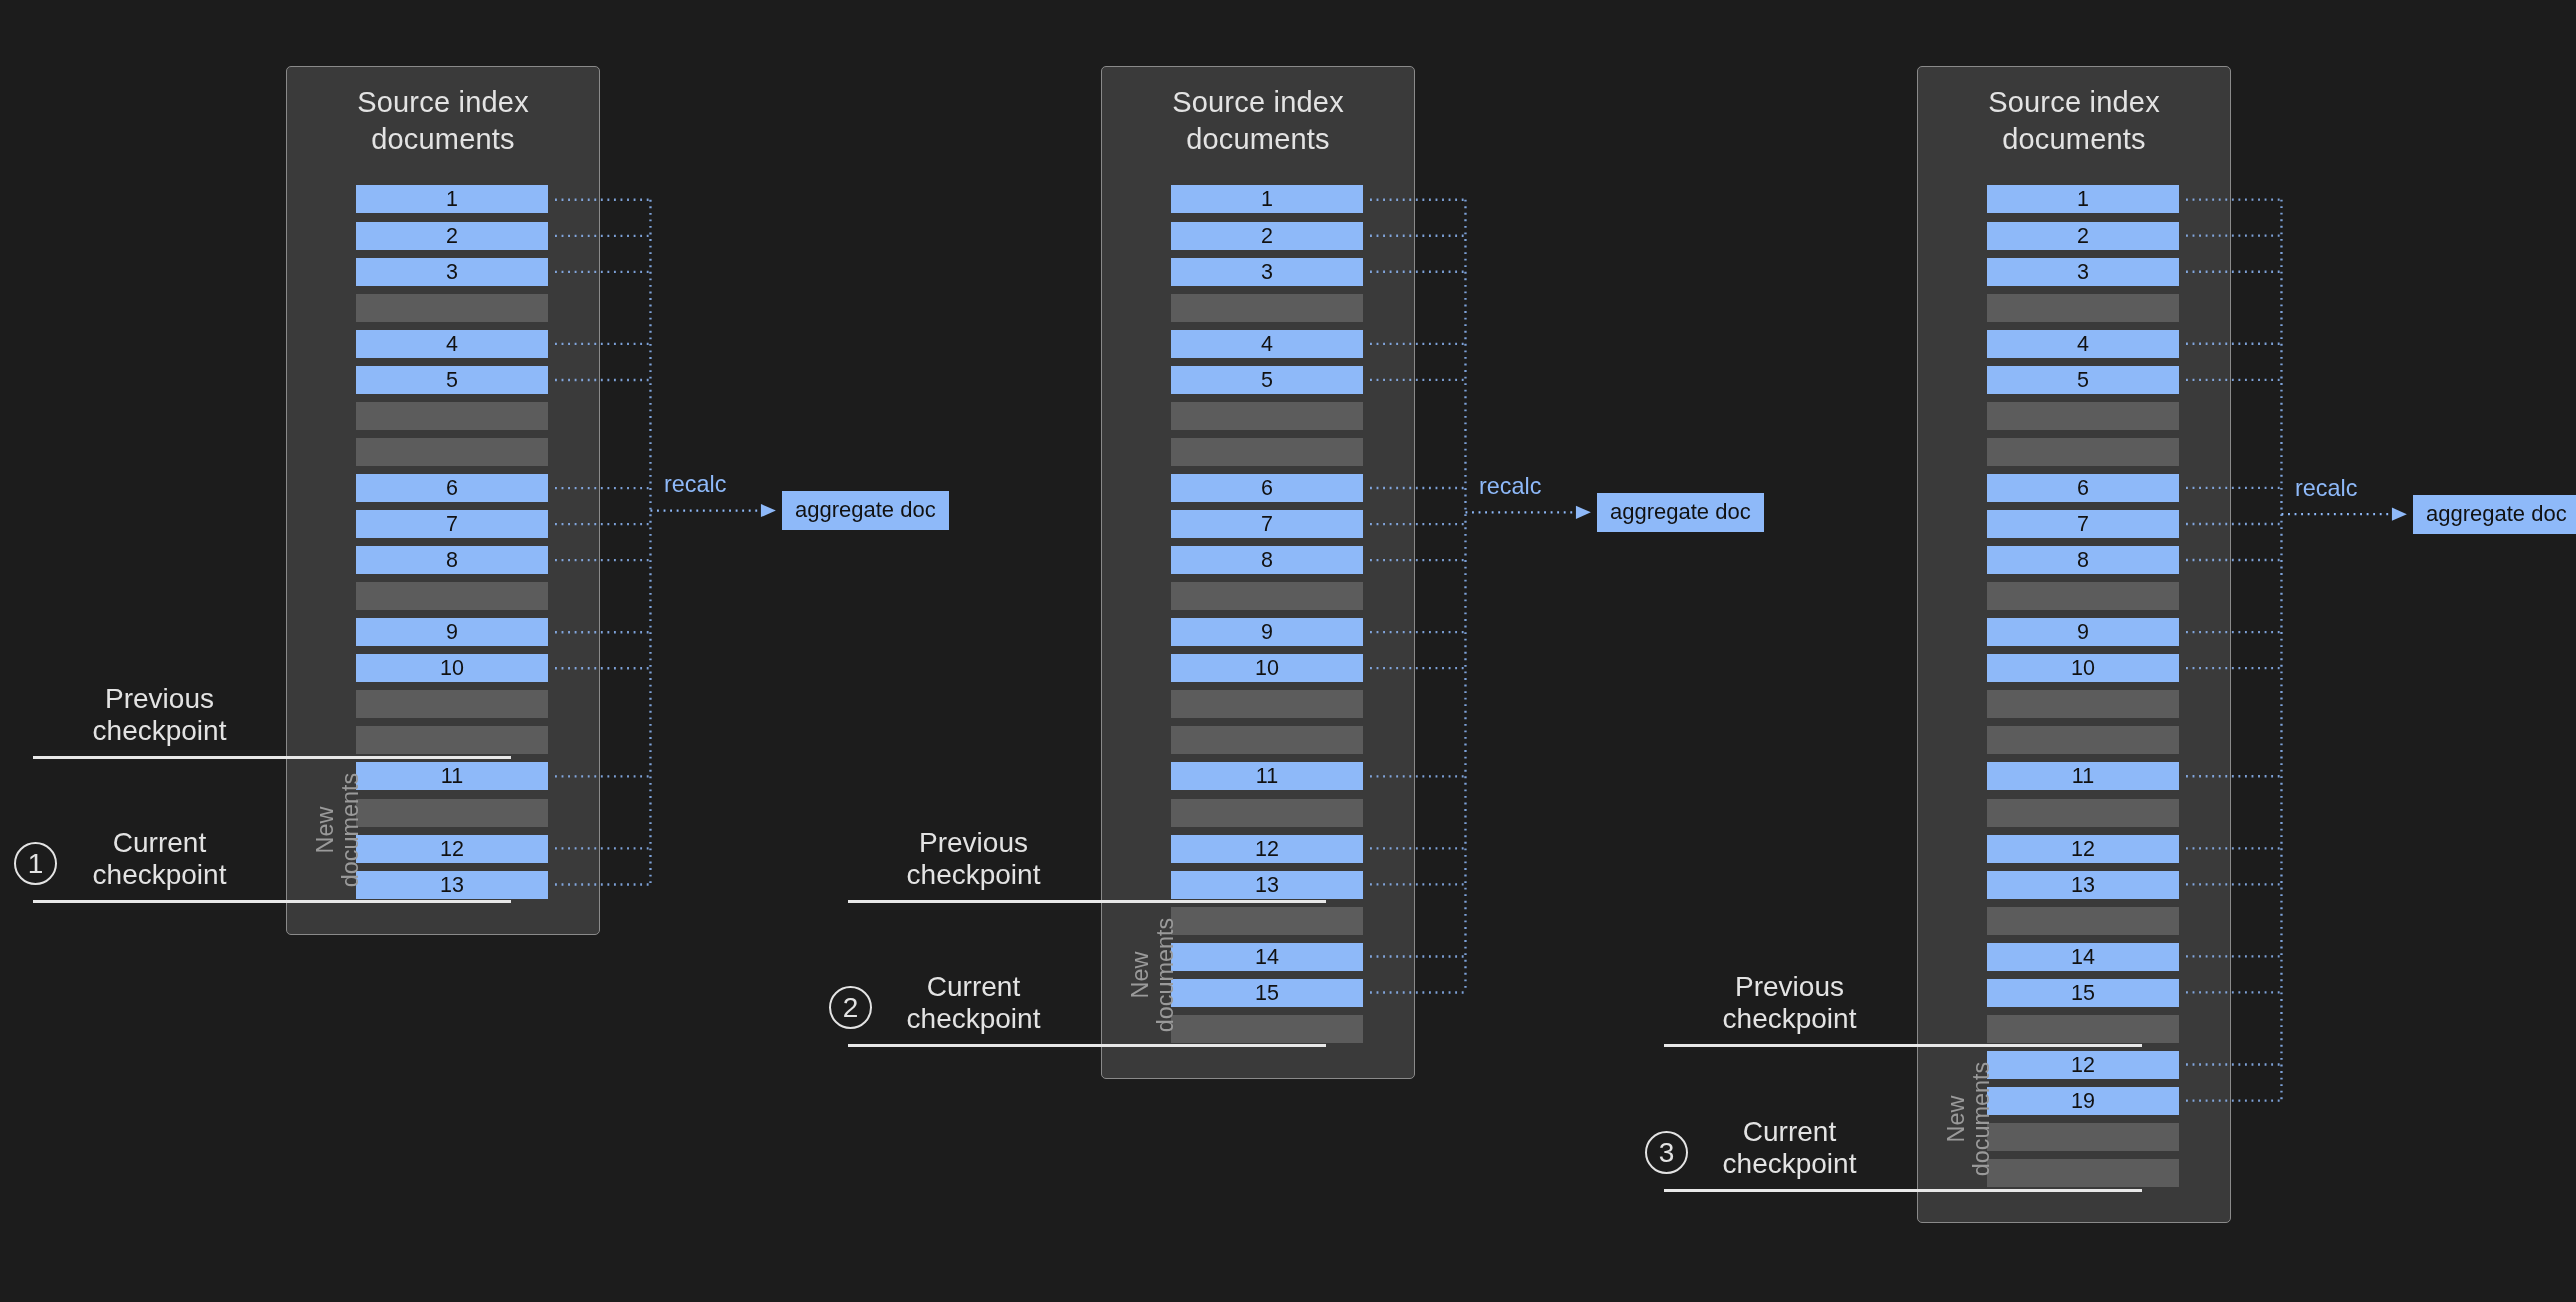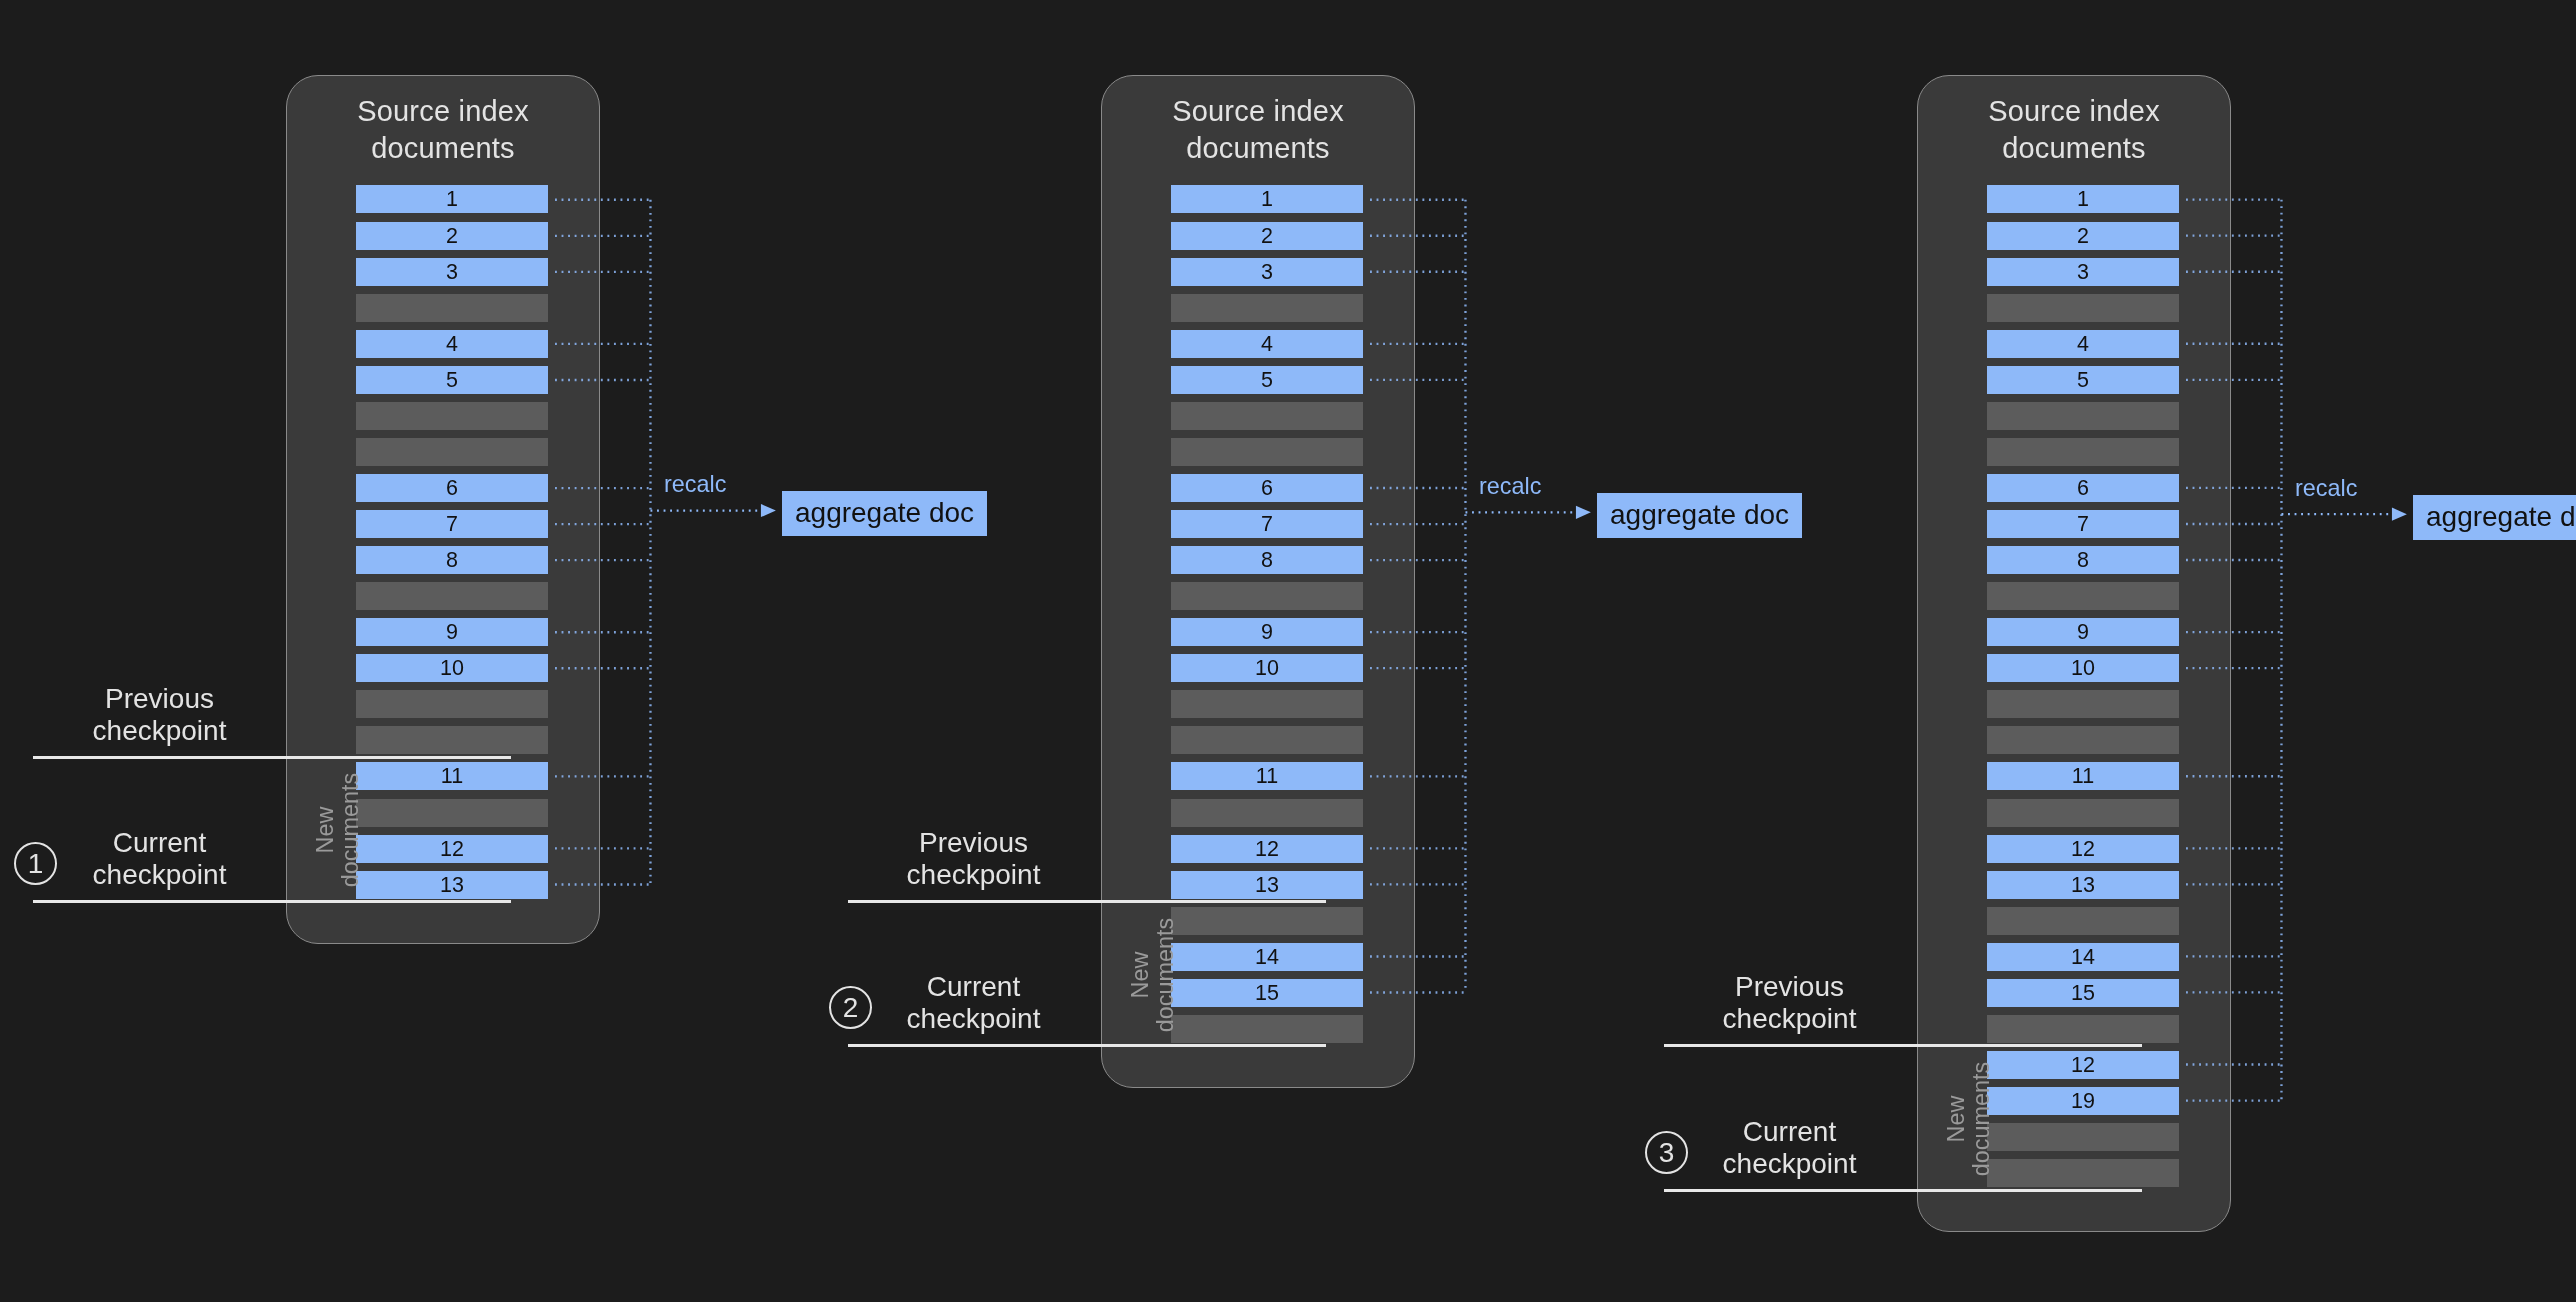--- a/index.html
+++ b/index.html
@@ -9,22 +9,21 @@
     font-family: "Liberation Sans", sans-serif;
     overflow: hidden;
   }
   #stage { position: relative; width: 2576px; height: 1302px; }
 
   
   .panel {
     position: absolute;
     background: #3a3a3a;
     border: 1.9px solid #8a8a8a;
-    border-radius: 32px;
-    margin-top: 9px;
+    border-radius: 5px;
   }
   .panel-title {
     position: absolute;
     left: 0; right: 0;
     top: 17px;
     text-align: center;
     color: #e3e3e3;
     font-size: 29px;
     line-height: 37px;
     letter-spacing: 0.2px;
@@ -62,21 +61,21 @@
   
   .recalc {
     position: absolute;
     color: #8eb9f9;
     font-size: 23.4px;
   }
   .aggbox {
     position: absolute;
     background: #8eb9f9;
     color: #111;
-    font-size: 28px;
+    font-size: 22px;
     padding: 5.6px 13px 7.5px;
     white-space: nowrap;
   }
 
   
   .ckp {
     position: absolute;
     color: #e3e3e3;
     font-size: 28px;
     line-height: 32px;

